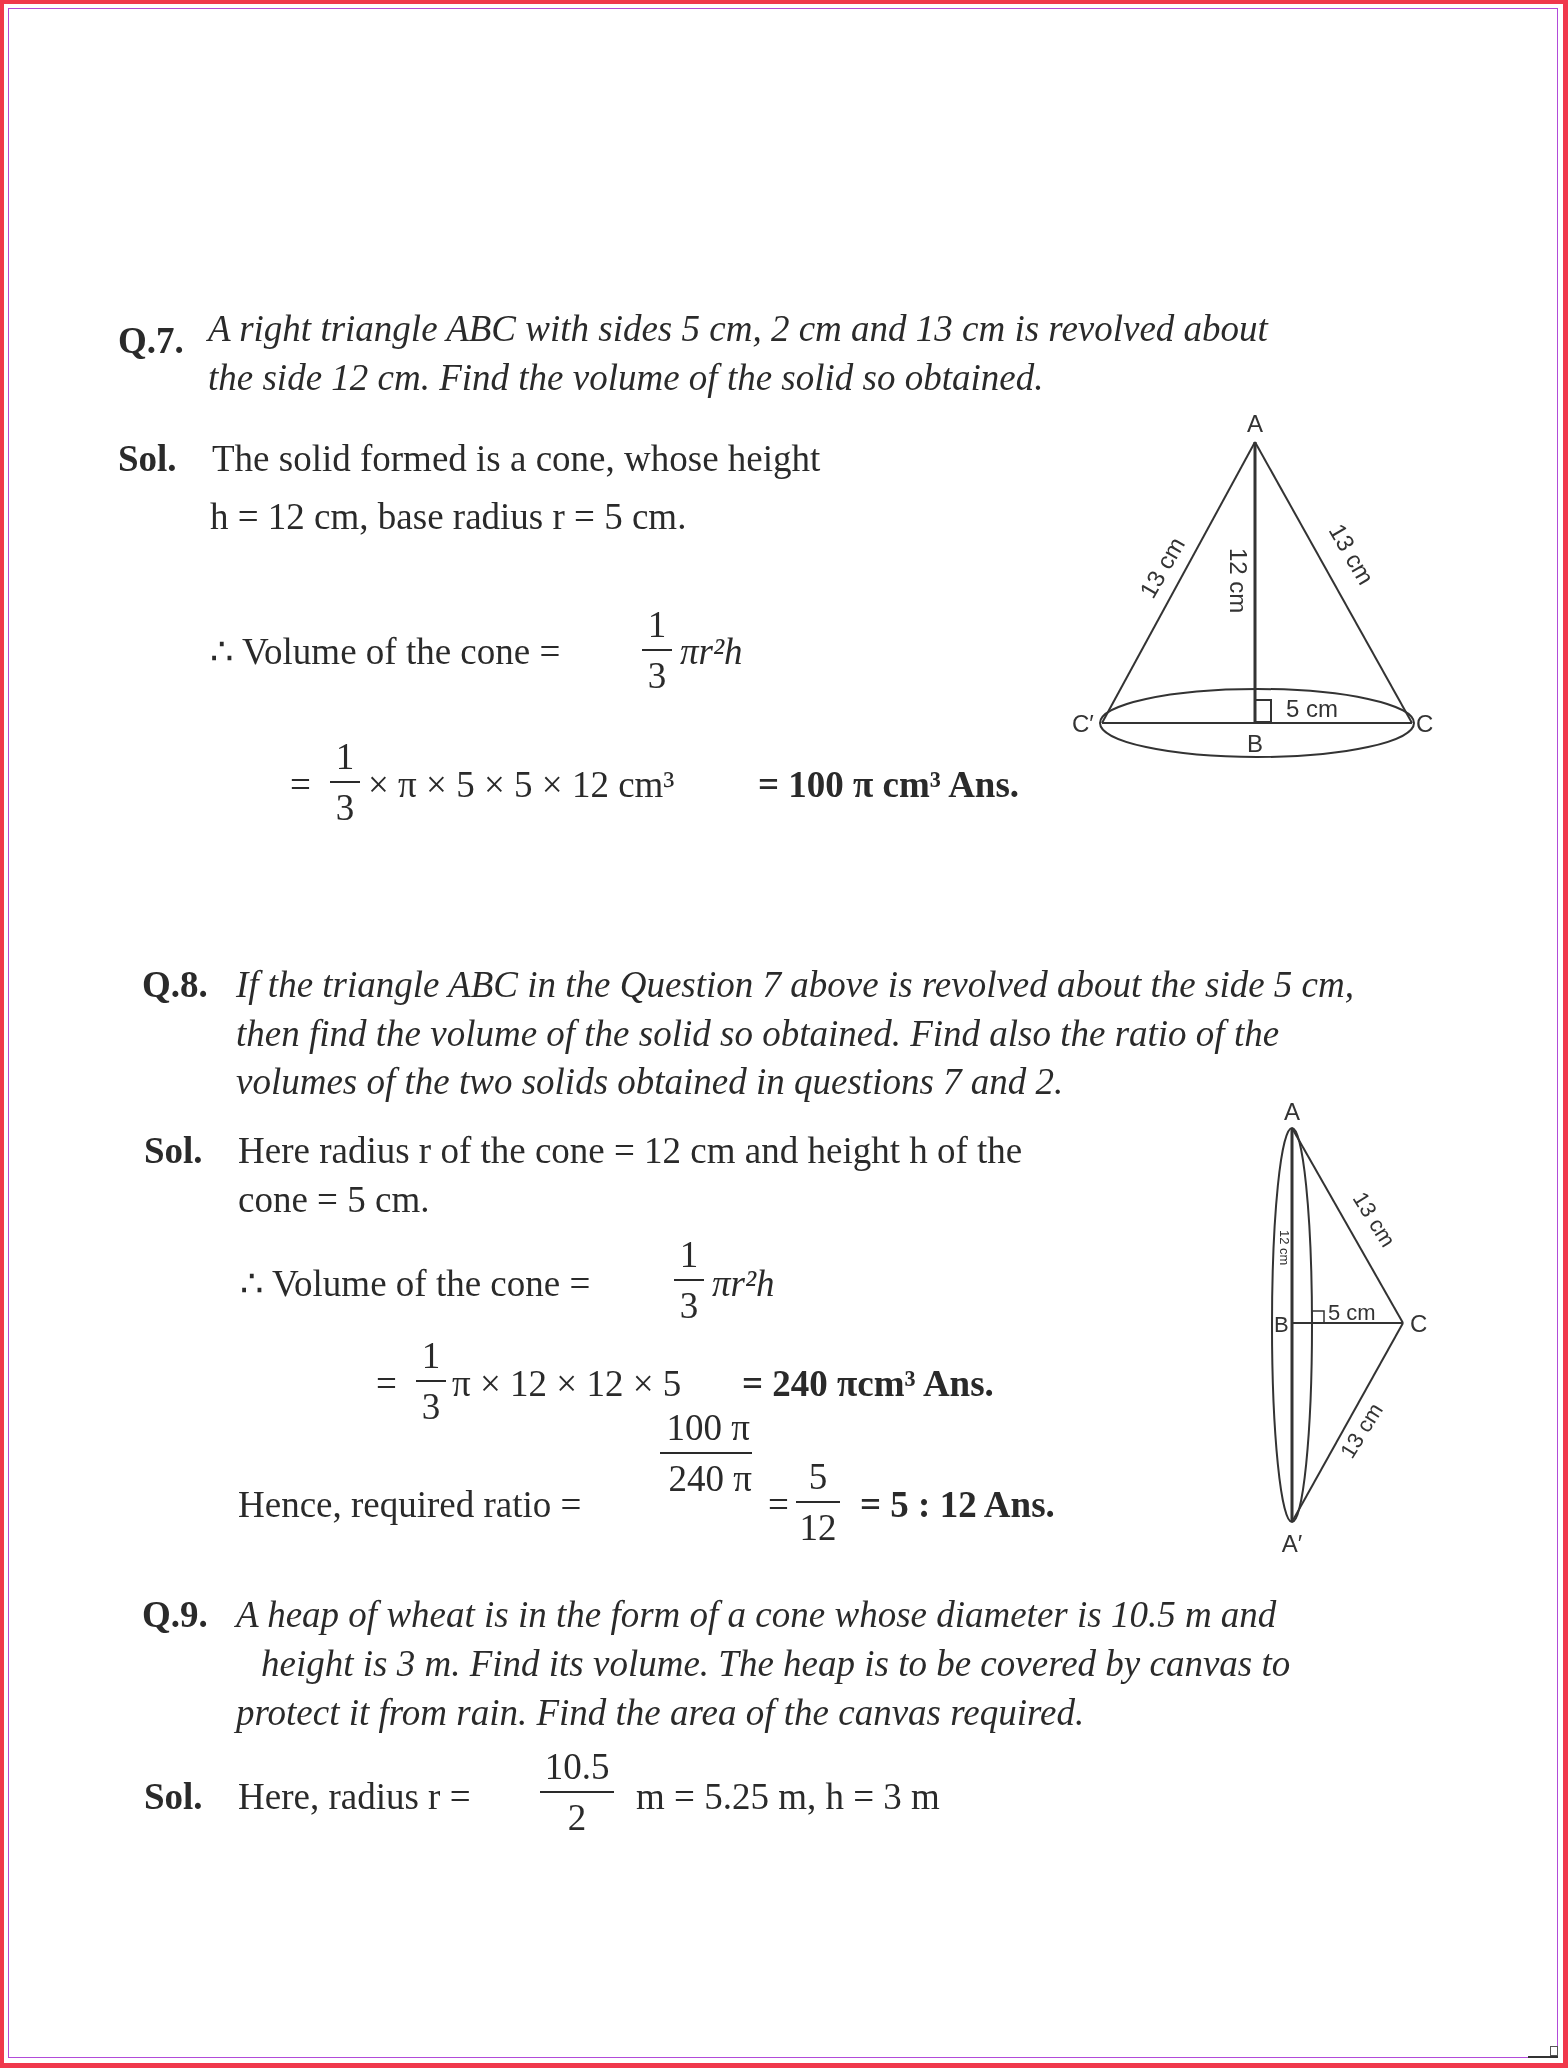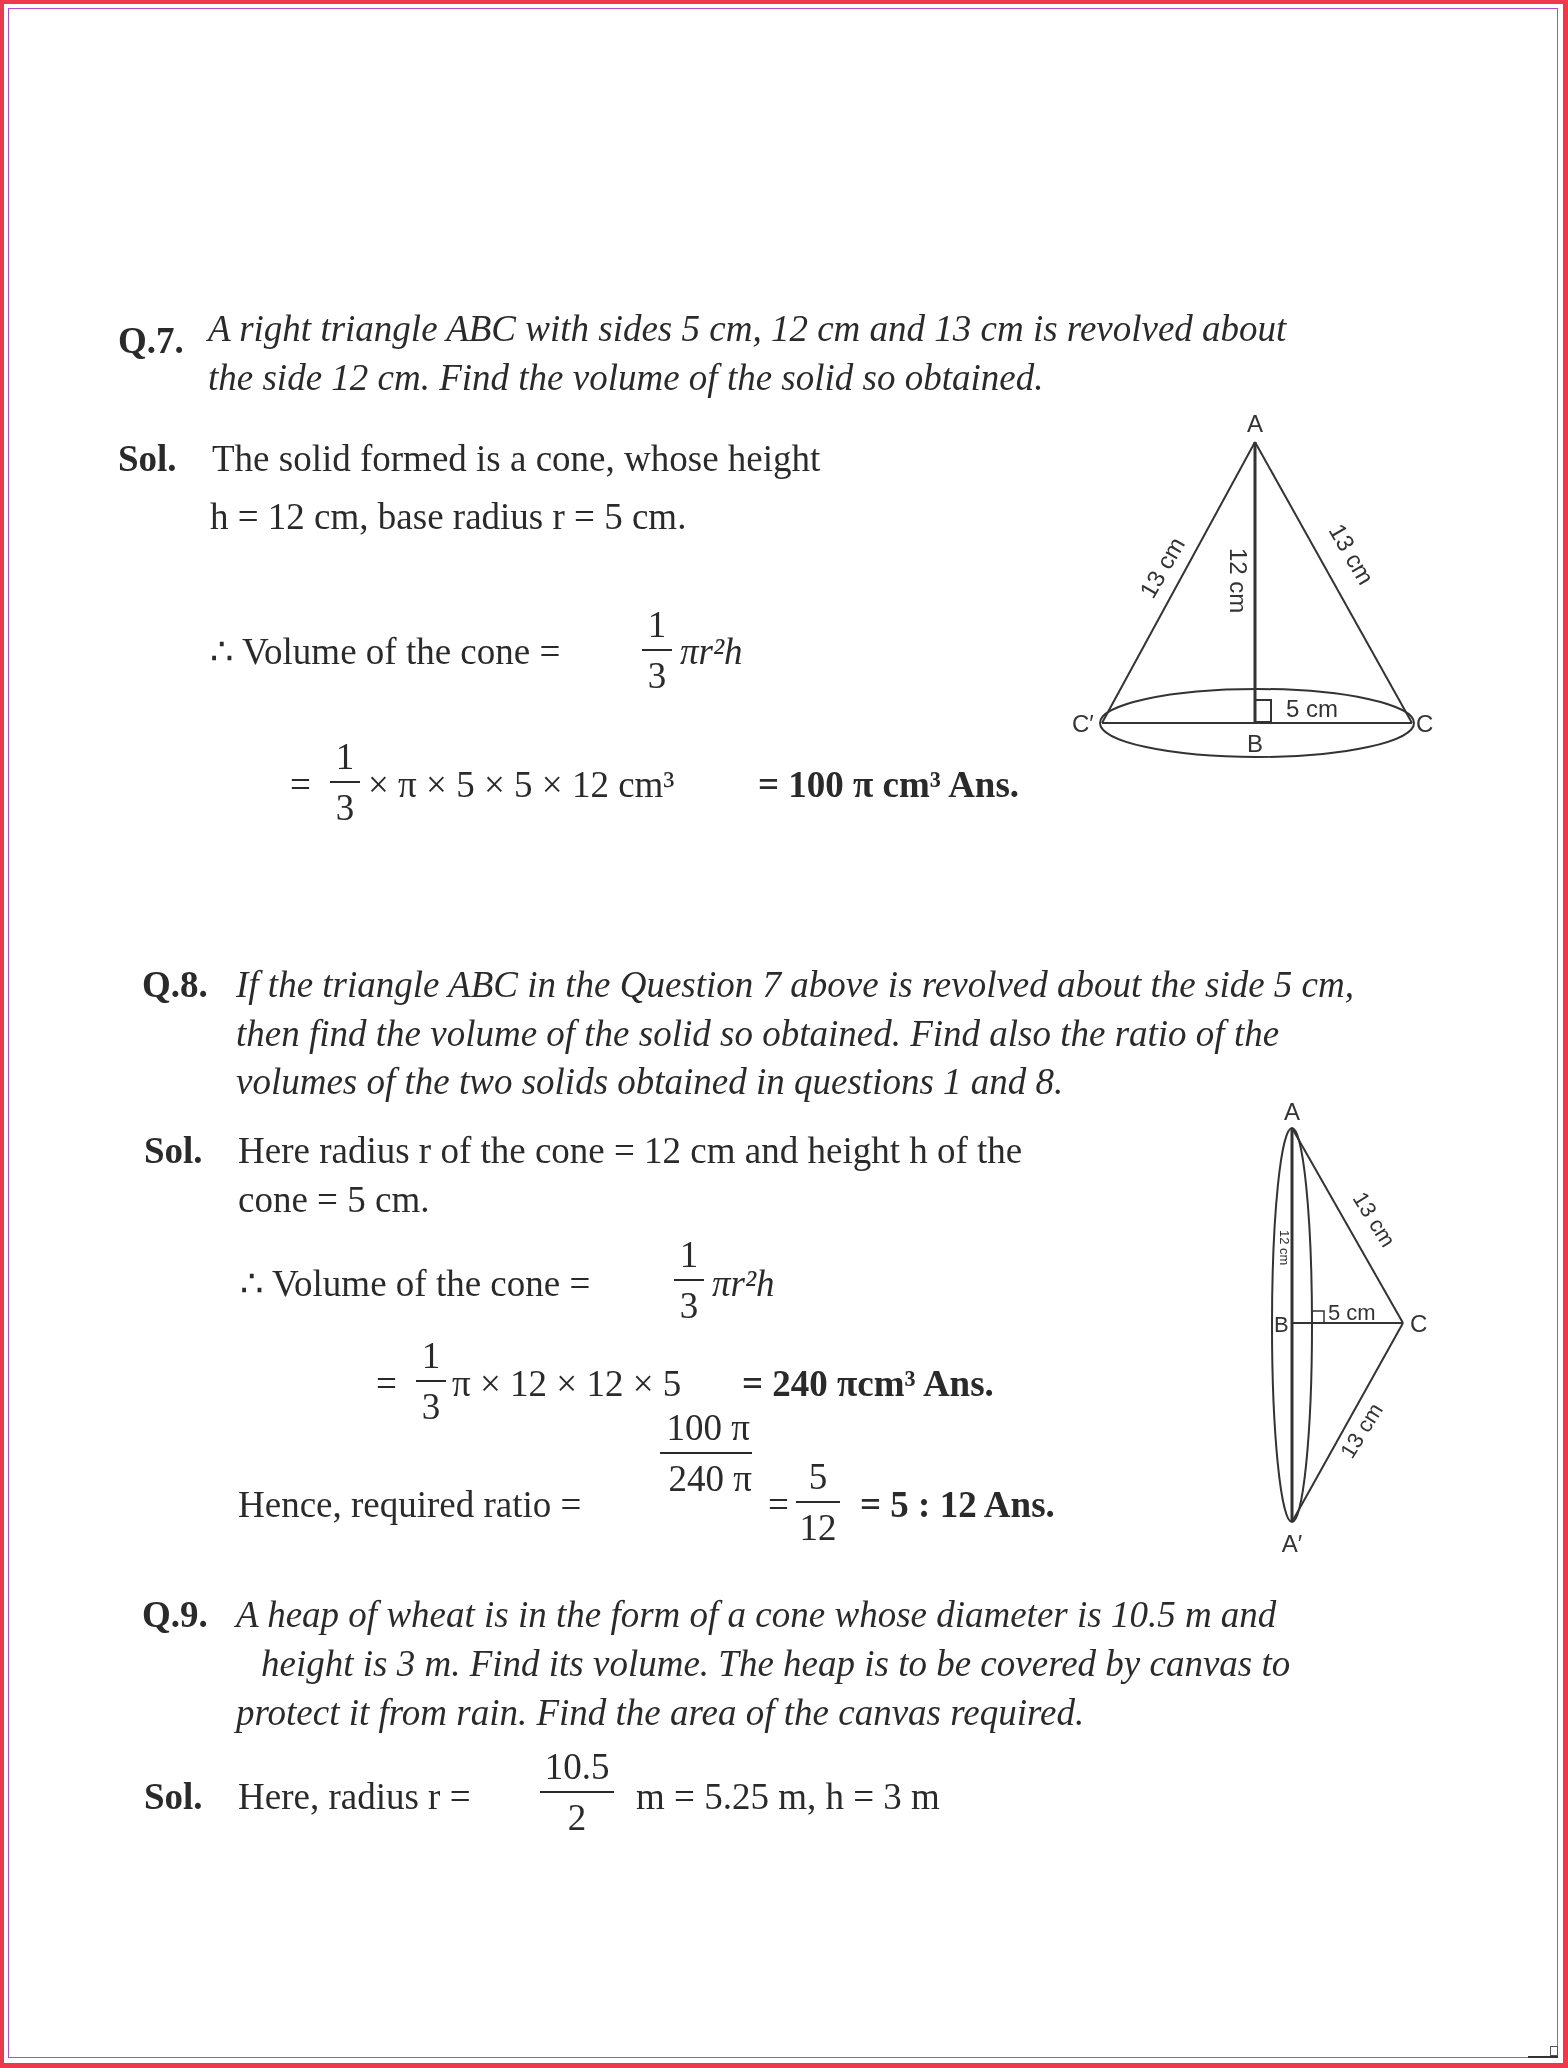--- a/index.html
+++ b/index.html
@@ -37,21 +37,21 @@
   .corner-mark::after { content:""; position:absolute; right:0; bottom:0; width:6px; height:8px; border:1px solid #555; }
 </style>
 </head>
 <body>
 
 <div class="frame">
     <div class="inner-edge"></div>
   </div>
 
 <div class="t q" style="left:118px;top:310px;margin-top:12px;">Q.7.</div>
-<div class="t it" style="left:208px;top:310px;">A right triangle ABC with sides 5 cm, 12 cm and 13 cm is revolved about</div>
+<div class="t it" style="left:208px;top:310px;">A right triangle ABC with sides 5 cm, 2 cm and 13 cm is revolved about</div>
 <div class="t it" style="left:208px;top:359px;">the side 12 cm. Find the volume of the solid so obtained.</div>
 
 <div class="t q" style="left:118px;top:440px;">Sol.</div>
 <div class="t" style="left:212px;top:440px;">The solid formed is a cone, whose height</div>
 <div class="t" style="left:210px;top:498px;">h = 12 cm, base radius r = 5 cm.</div>
 
 <div class="t" style="left:210px;top:633px;">∴ Volume of the cone  =</div>
 <div class="frac" style="left:642px;top:606px;width:30px;">
   <span class="num">1</span>
     <span class="bar"></span>
@@ -81,21 +81,21 @@
   <text x="2" y="332" font-size="24">C′</text>
   <text x="216" y="317" font-size="24">5 cm</text>
   <text font-size="24" transform="translate(160,148) rotate(90)">12 cm</text>
   <text font-size="24" transform="translate(83,200) rotate(-60)">13 cm</text>
   <text font-size="24" transform="translate(258,130) rotate(60)">13 cm</text>
 </svg>
 
 <div class="t q" style="left:142px;top:966px;">Q.8.</div>
 <div class="t it" style="left:236px;top:966px;">If the triangle ABC in the Question 7 above is revolved about the side 5 cm,</div>
 <div class="t it" style="left:236px;top:1015px;">then find the volume of the solid so obtained. Find also the ratio of the</div>
-<div class="t it" style="left:236px;top:1063px;">volumes of the two solids obtained in questions 1 and 8.</div>
+<div class="t it" style="left:236px;top:1063px;">volumes of the two solids obtained in questions 7 and 2.</div>
 
 <div class="t q" style="left:144px;top:1132px;">Sol.</div>
 <div class="t" style="left:238px;top:1132px;">Here radius r of the cone = 12 cm and height h of the</div>
 <div class="t" style="left:238px;top:1181px;">cone = 5 cm.</div>
 
 <div class="t" style="left:240px;top:1265px;">∴ Volume of the cone  =</div>
 <div class="frac" style="left:674px;top:1236px;width:30px;">
   <span class="num">1</span>
     <span class="bar"></span>
     <span class="den">3</span>

